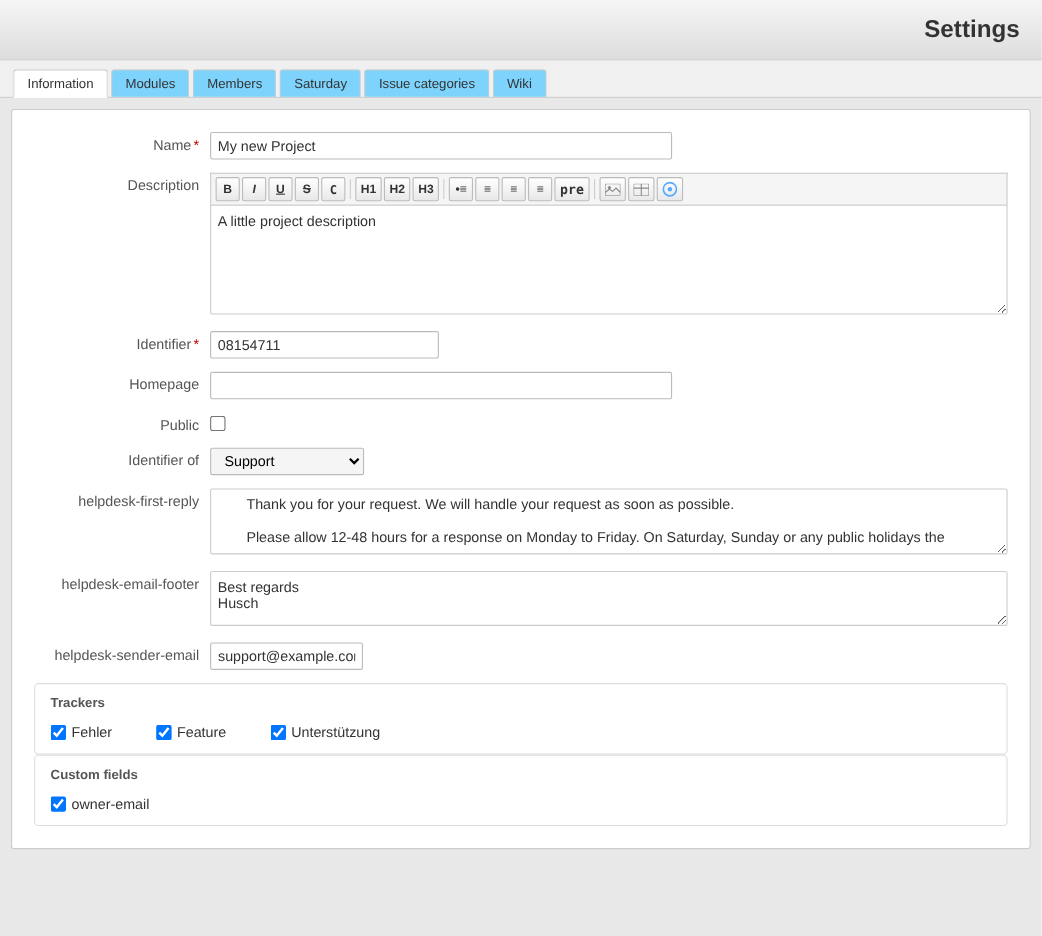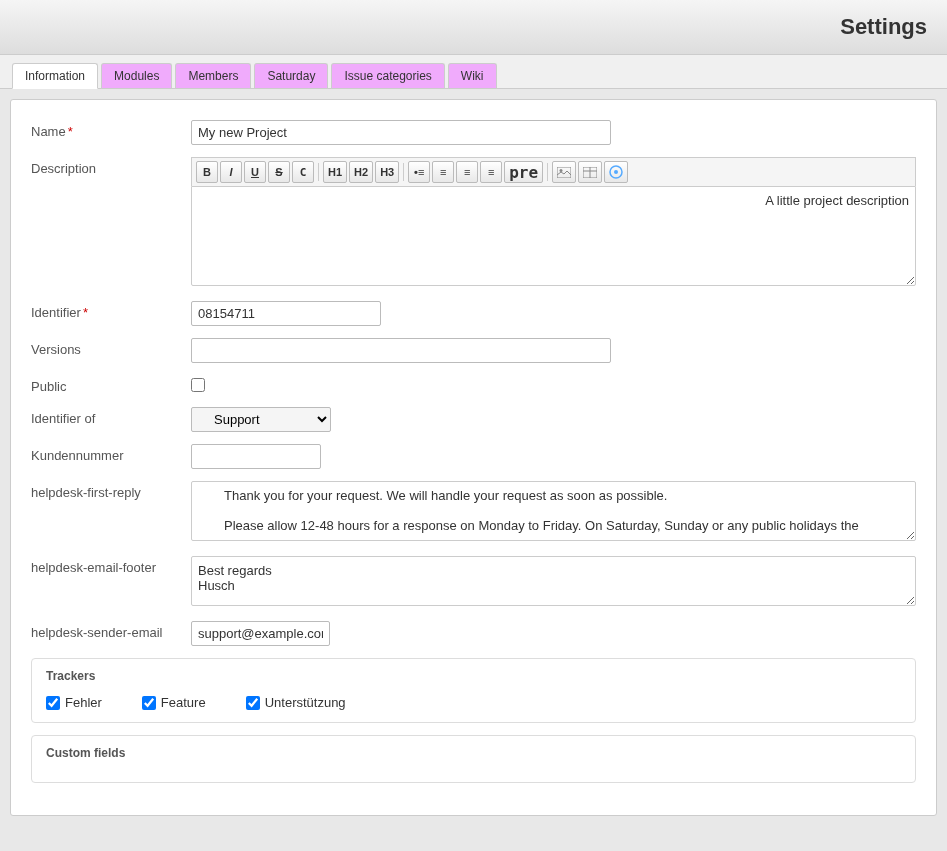--- a/index.html
+++ b/index.html
@@ -25,21 +25,21 @@
       padding: 0 12px;
       border-bottom: 1px solid #ccc;
       display: flex;
       align-items: flex-end;
       padding-top: 8px;
     }
     .tab {
       padding: 5px 12px;
       border: 1px solid #ccc;
       border-bottom: none;
-      background: #f0abfc;
+      background: #7dd3fc;
       margin-right: 3px;
       cursor: pointer;
       border-radius: 3px 3px 0 0;
       font-size: 12px;
       color: #333;
     }
     .tab.active {
       background: #fff;
       border-bottom: 1px solid #fff;
       margin-bottom: -1px;
@@ -52,20 +52,21 @@
       border-radius: 3px;
       padding: 20px 20px 20px 20px;
     }
     .form-row {
       display: flex;
       align-items: flex-start;
       margin-bottom: 12px;
     }
     .form-label {
       width: 160px;
+      text-align: right;
       padding-right: 10px;
       padding-top: 4px;
       font-size: 13px;
       color: #555;
       flex-shrink: 0;
     }
     .form-label .required {
       color: #c00;
       margin-left: 2px;
     }
@@ -76,21 +77,21 @@
       border: 1px solid #bbb;
       border-radius: 2px;
       padding: 4px 6px;
       font-size: 13px;
       color: #333;
     }
     input[type="text"].name-input {
       width: 420px;
     }
     input[type="text"].identifier-input {
-      width: 190px;
+      width: 208px;
     }
     input[type="text"].homepage-input {
       width: 420px;
     }
     input[type="text"].kundennummer-input {
       width: 130px;
     }
     input[type="text"].sender-email-input {
       width: 139px;
     }
@@ -136,45 +137,44 @@
       border: 1px solid #ccc;
       border-radius: 0 0 2px 2px;
       padding: 6px;
       font-size: 13px;
       color: #333;
       resize: vertical;
       font-family: Arial, Helvetica, sans-serif;
     }
     textarea.description-area {
       height: 100px;
-      text-align: right;
     }
     textarea.helpdesk-reply-area {
       height: 60px;
       border-radius: 2px;
       resize: vertical;
       padding-left: 32px;
     }
     textarea.helpdesk-footer-area {
       height: 50px;
       border-radius: 2px;
       resize: vertical;
     }
     select.subproject-select {
-      padding: 3px 18px;
+      padding: 3px 8px;
       border: 1px solid #bbb;
       border-radius: 2px;
       font-size: 13px;
       background: #f5f5f5;
       min-width: 140px;
     }
     .section-box {
       border: 1px solid #ddd;
       border-radius: 4px;
-      margin-bottom: 12px;
+      margin-bottom: 0;
       padding: 10px 14px 12px 14px;
     }
     .section-title {
       font-size: 12px;
       font-weight: bold;
       color: #555;
       margin-bottom: 10px;
     }
     .checkbox-group {
       display: flex;
@@ -250,21 +250,21 @@
         <button class="toolbar-btn" style="font-family:monospace;">C</button>
         <div class="toolbar-separator"></div>
         <button class="toolbar-btn">H1</button>
         <button class="toolbar-btn">H2</button>
         <button class="toolbar-btn">H3</button>
         <div class="toolbar-separator"></div>
         <button class="toolbar-btn">•≡</button>
         <button class="toolbar-btn">≡</button>
         <button class="toolbar-btn">≡</button>
         <button class="toolbar-btn">≡</button>
-        <button class="toolbar-btn" style="font-family:monospace;font-size:16px;">pre</button>
+        <button class="toolbar-btn" style="font-family:monospace;font-size:12px;">pre</button>
         <div class="toolbar-separator"></div>
         <button class="toolbar-btn">
           <svg width="14" height="11" viewBox="0 0 14 11">
               <rect x="0" y="0" width="14" height="11" rx="1" fill="none" stroke="#888" stroke-width="1"></rect>
               <circle cx="4" cy="3.5" r="1.5" fill="#888"></circle>
               <polyline points="0,8 4,5 7,7 10,4 14,8" fill="none" stroke="#888" stroke-width="1"></polyline>
             </svg>
         </button>
         <button class="toolbar-btn">
           <svg width="14" height="11" viewBox="0 0 14 11">
@@ -288,21 +288,21 @@
     <div class="form-label">
       <span>Identifier</span><span class="required">*</span>
     </div>
     <div class="form-control">
       <input type="text" class="identifier-input" value="08154711" style="">
     </div>
   </div>
 
   <div class="form-row">
     <div class="form-label">
-      <span>Versions</span>
+      <span>Homepage</span>
     </div>
     <div class="form-control">
       <input type="text" class="homepage-input" style="">
     </div>
   </div>
 
   <div class="form-row">
     <div class="form-label">
       <span>Public</span>
     </div>
@@ -317,28 +317,20 @@
     </div>
     <div class="form-control">
       <select class="subproject-select">
         <option value="">—</option>
         <option value="Support" selected="">Support</option>
       </select>
     </div>
   </div>
 
 
-  <div class="form-row">
-    <div class="form-label">
-      <span>Kundennummer</span>
-    </div>
-    <div class="form-control">
-      <input type="text" class="kundennummer-input" style="">
-    </div>
-  </div>
 
   <div class="form-row">
     <div class="form-label">
       <span>helpdesk-first-reply</span>
     </div>
     <div class="form-control helpdesk-wrapper">
       <textarea class="helpdesk-reply-area" style="">Thank you for your request. We will handle your request as soon as possible.
 
 Please allow 12-48 hours for a response on Monday to Friday. On Saturday, Sunday or any public holidays the</textarea>
     </div>
@@ -376,15 +368,21 @@
       </div>
       <div class="checkbox-item">
         <input type="checkbox" id="unterstutzung" checked="" style="">
         <label for="unterstutzung">Unterstützung</label>
       </div>
     </div>
   </div>
 
   <div class="section-box">
     <div class="section-title">Custom fields</div>
+    <div class="checkbox-group">
+      <div class="checkbox-item">
+        <input type="checkbox" id="owner_email" checked="" style="">
+        <label for="owner_email">owner-email</label>
+      </div>
+    </div>
   </div>
 
 </div>
 
 </body></html>

